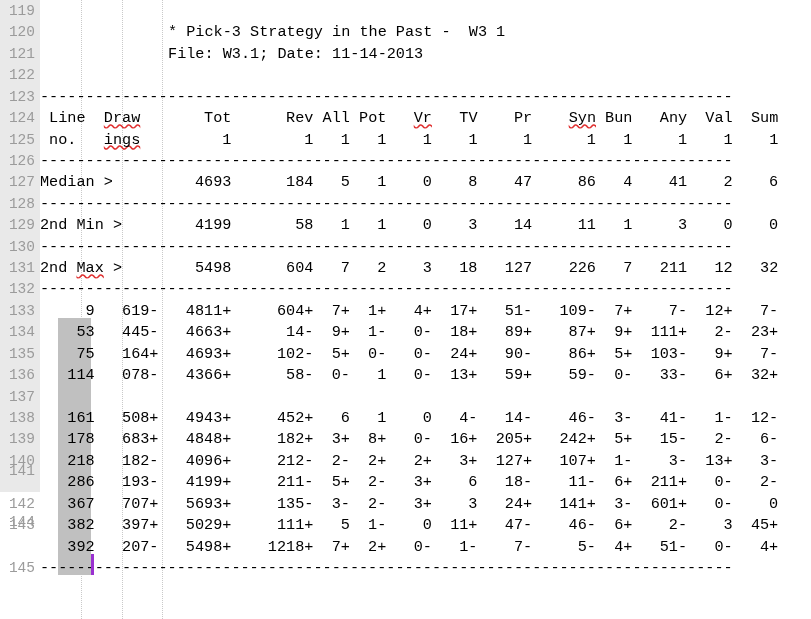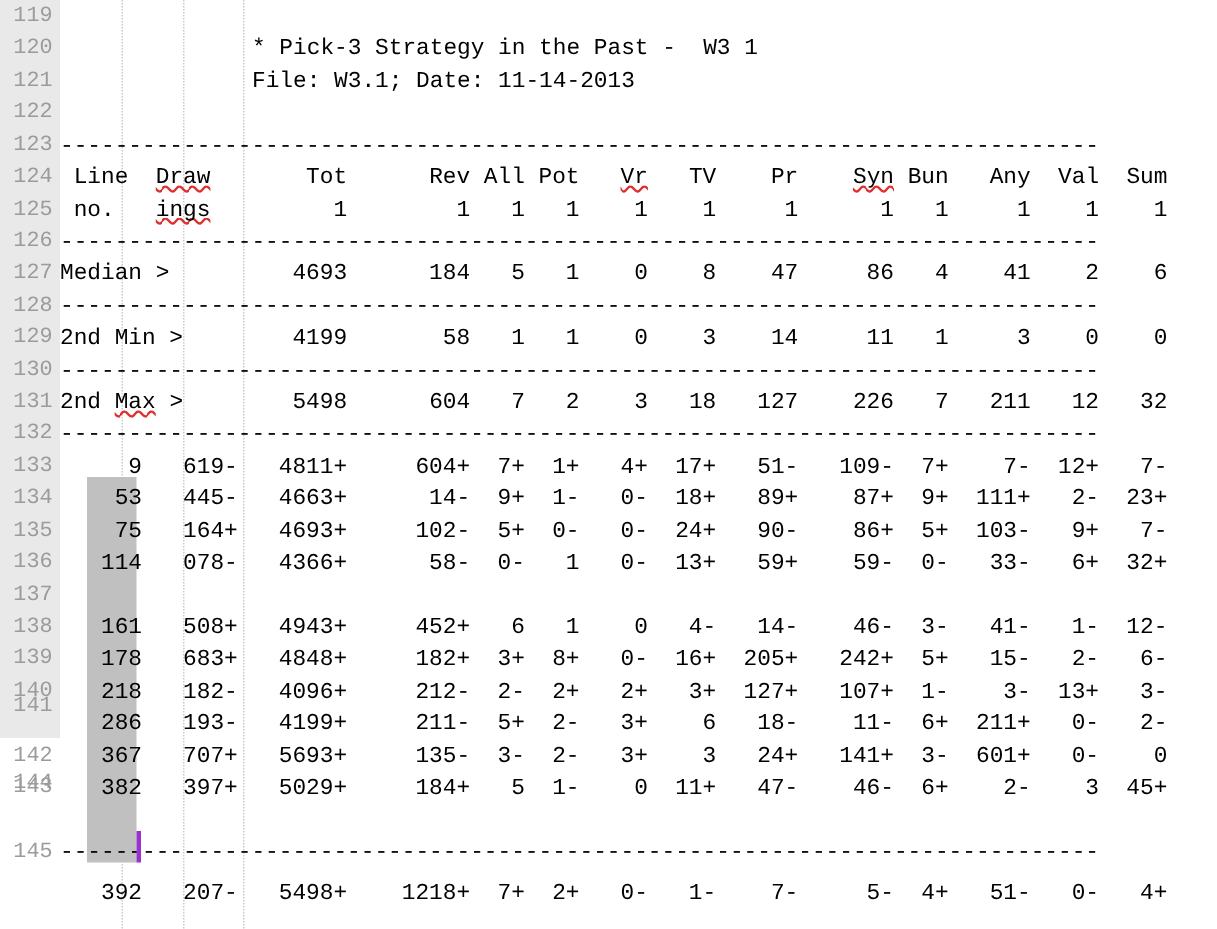--- a/index.html
+++ b/index.html
@@ -147,17 +147,17 @@
       <div class="line" style="top: 258.04px; left: 0px;">2nd <span class="squiggle">Max</span> &gt;        5498      604   7   2    3   18   127    226   7   211   12   32</div>
       <div class="line" style="top: 300.88px; left: 0px;">     9   619-   4811+     604+  7+  1+   4+  17+   51-   109-  7+    7-  12+   7-</div>
       <div class="line" style="top: 322.3px; left: 0px;">    53   445-   4663+      14-  9+  1-   0-  18+   89+    87+  9+  111+   2-  23+</div>
       <div class="line" style="top: 343.72px; left: 0px;">    75   164+   4693+     102-  5+  0-   0-  24+   90-    86+  5+  103-   9+   7-</div>
       <div class="line" style="top: 365.14px; left: 0px;">   114   078-   4366+      58-  0-   1   0-  13+   59+    59-  0-   33-   6+  32+</div>
       <div class="line" style="top: 407.98px; left: 0px;">   161   508+   4943+     452+   6   1    0   4-   14-    46-  3-   41-   1-  12-</div>
       <div class="line" style="top: 429.4px; left: 0px;">   178   683+   4848+     182+  3+  8+   0-  16+  205+   242+  5+   15-   2-   6-</div>
       <div class="line" style="top: 450.82px; left: 0px;">   218   182-   4096+     212-  2-  2+   2+   3+  127+   107+  1-    3-  13+   3-</div>
       <div class="line" style="top: 472.24px; left: 0px;">   286   193-   4199+     211-  5+  2-   3+    6   18-    11-  6+  211+   0-   2-</div>
       <div class="line" style="top: 493.66px; left: 0px;">   367   707+   5693+     135-  3-  2-   3+    3   24+   141+  3-  601+   0-    0</div>
-      <div class="line" style="top: 515.08px; left: 0px;">   382   397+   5029+     184+   5  1-    0  11+   47-    46-  6+    2-    3  45+</div>
-      <div class="line" style="top: 536.5px; left: 0px; margin-top: 48px;">   392   207-   5498+    1218+  7+  2+   0-   1-    7-     5-  4+   51-   0-   4+</div>
+      <div class="line" style="top: 515.08px; left: 0px;">   382   397+   5029+     111+   5  1-    0  11+   47-    46-  6+    2-    3  45+</div>
+      <div class="line" style="top: 536.5px; left: 0px;">   392   207-   5498+    1218+  7+  2+   0-   1-    7-     5-  4+   51-   0-   4+</div>
     </div>
 
 </div>
 
 </body></html>

